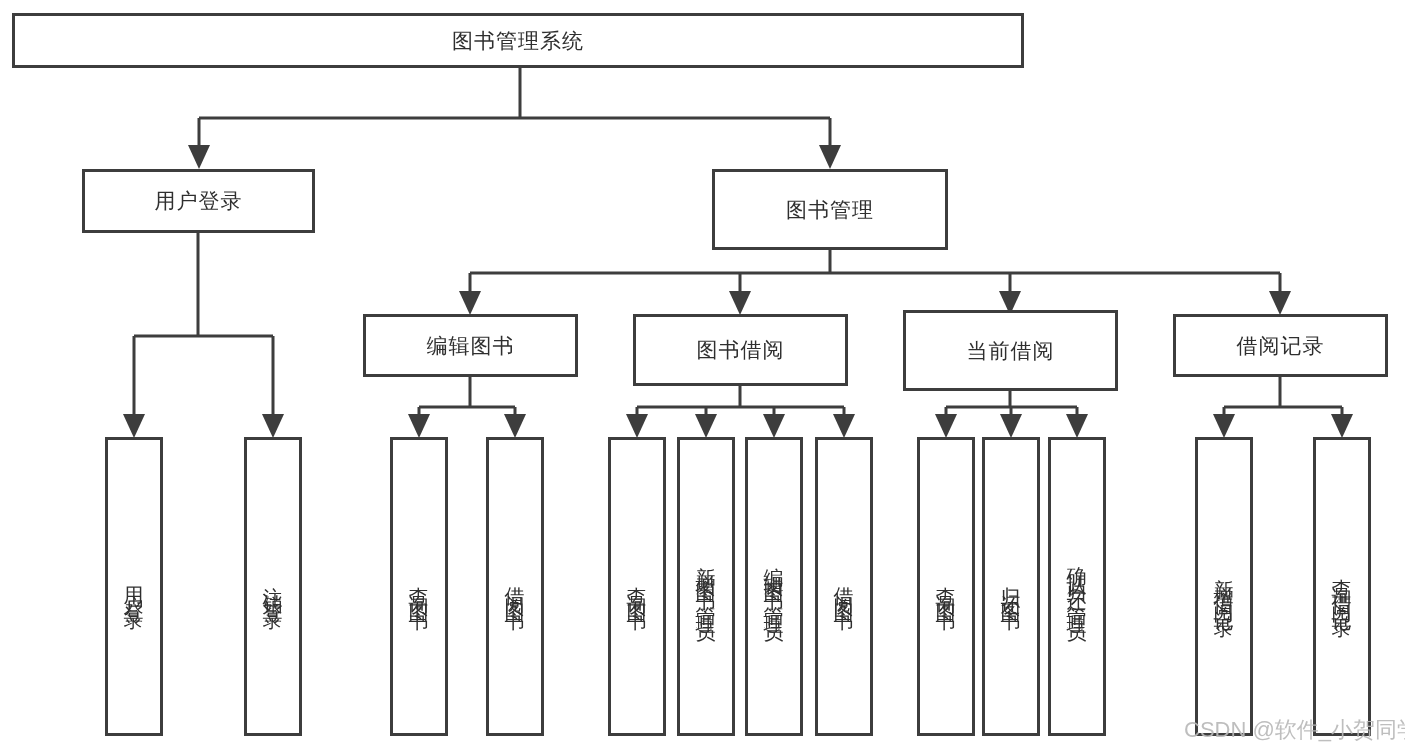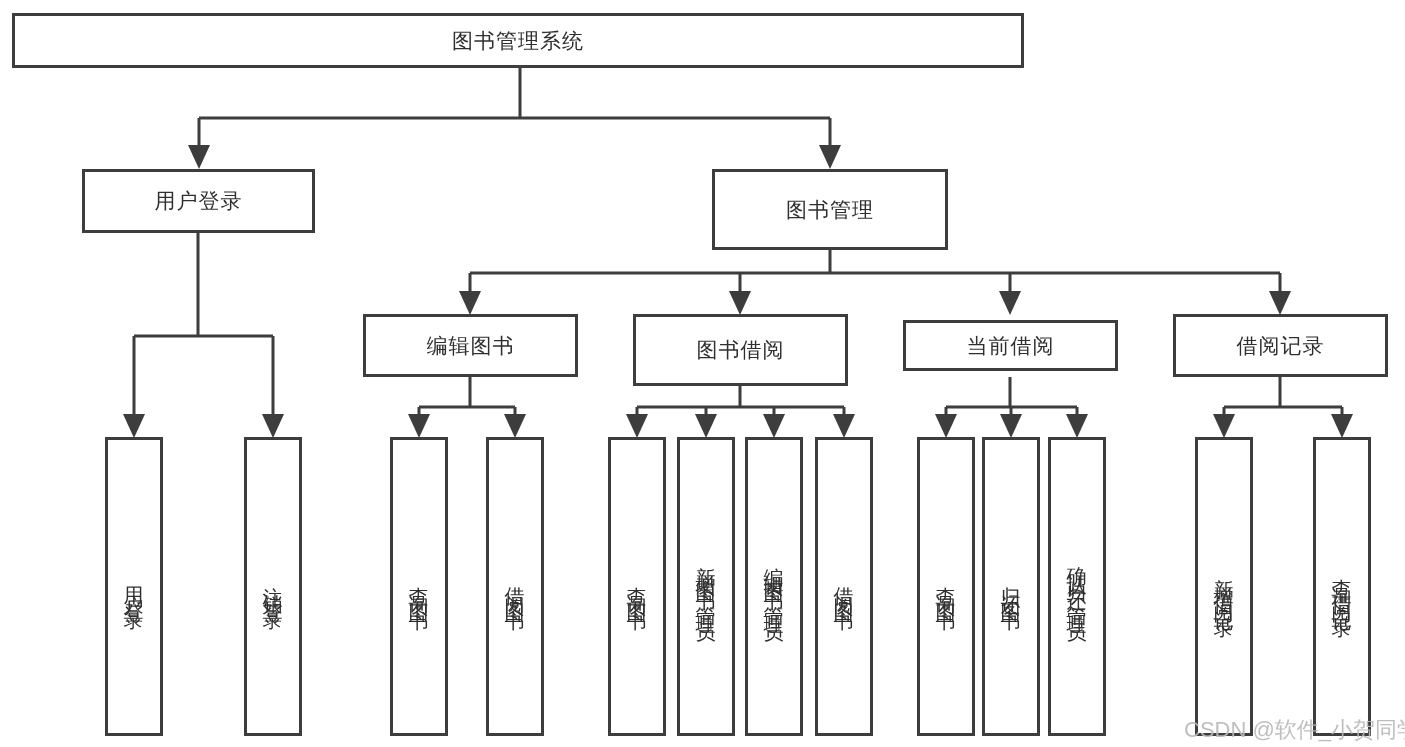--- a/index.html
+++ b/index.html
@@ -45,21 +45,21 @@
     font-size: 20px;
     letter-spacing: 8px;
     line-height: 1;
   }
   
   #root          { left: 12px;   top: 13px;  width: 1012px; height: 55px; }
   #userLogin     { left: 82px;   top: 169px; width: 233px;  height: 64px; }
   #bookMgmt      { left: 712px;  top: 169px; width: 236px;  height: 81px; }
   #newBookRec    { left: 363px;  top: 314px; width: 215px;  height: 63px; }
   #bookBorrow    { left: 633px;  top: 314px; width: 215px;  height: 72px; }
-  #currentBorrow { left: 903px;  top: 320px; width: 215px;  height: 51px; }
+  #currentBorrow { left: 903px;  top: 310px; width: 215px;  height: 81px; }
   #borrowRecord  { left: 1173px; top: 314px; width: 215px;  height: 63px; }
   .leaf          { top: 437px;   height: 299px; width: 58px; }
   #leafUserLogin     { left: 105px; }
   #leafLogout        { left: 244px; }
   #leafQueryBook1    { left: 390px; }
   #leafBorrowBook1   { left: 486px; }
   #leafQueryBook2    { left: 608px; }
   #leafAddBook       { left: 677px; }
   #leafEditBook      { left: 745px; }
   #leafBorrowBook2   { left: 815px; }

